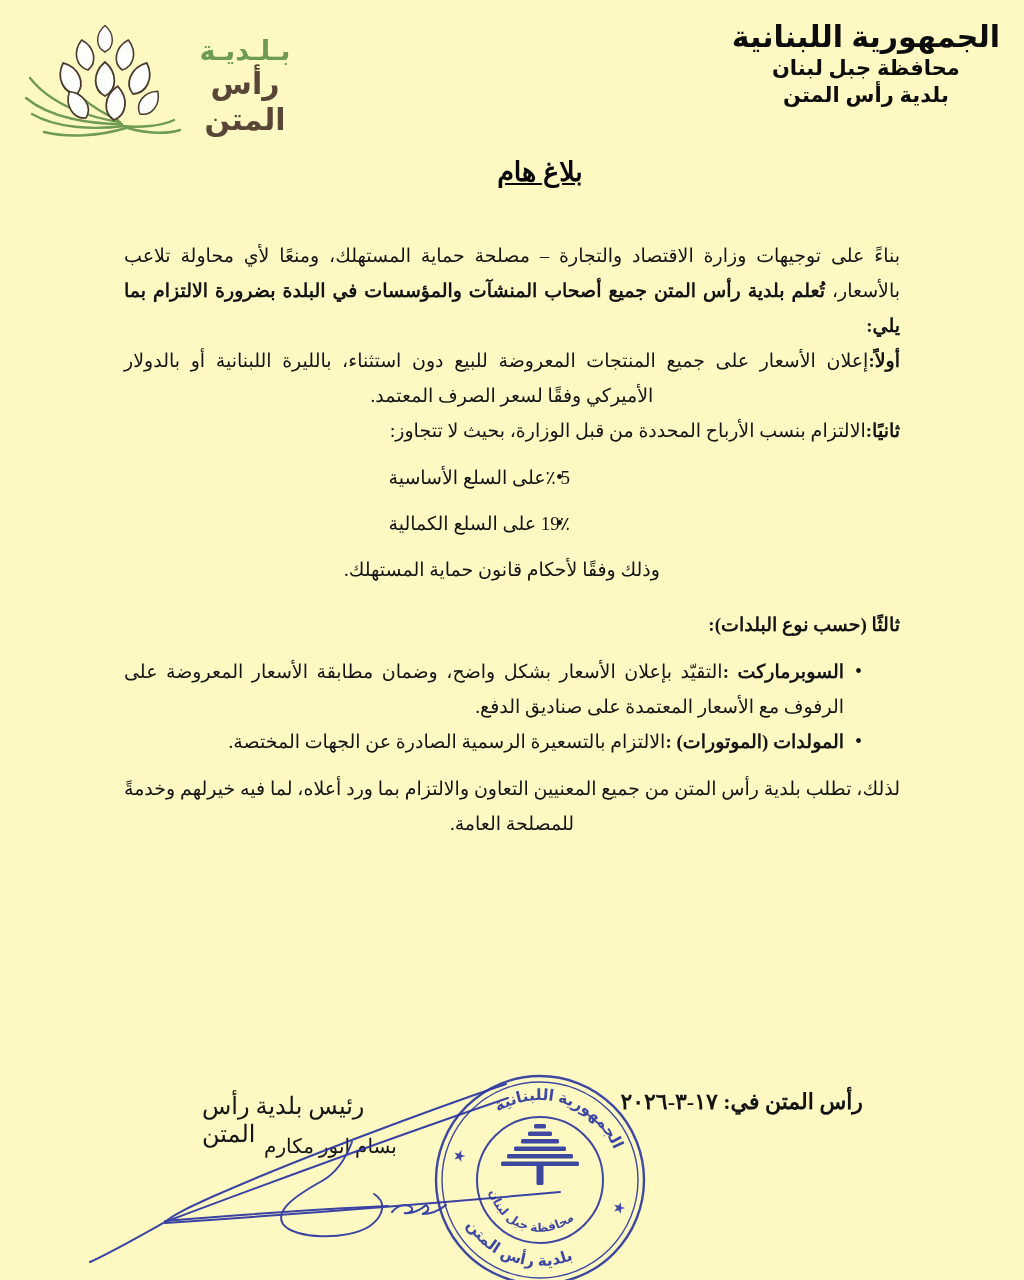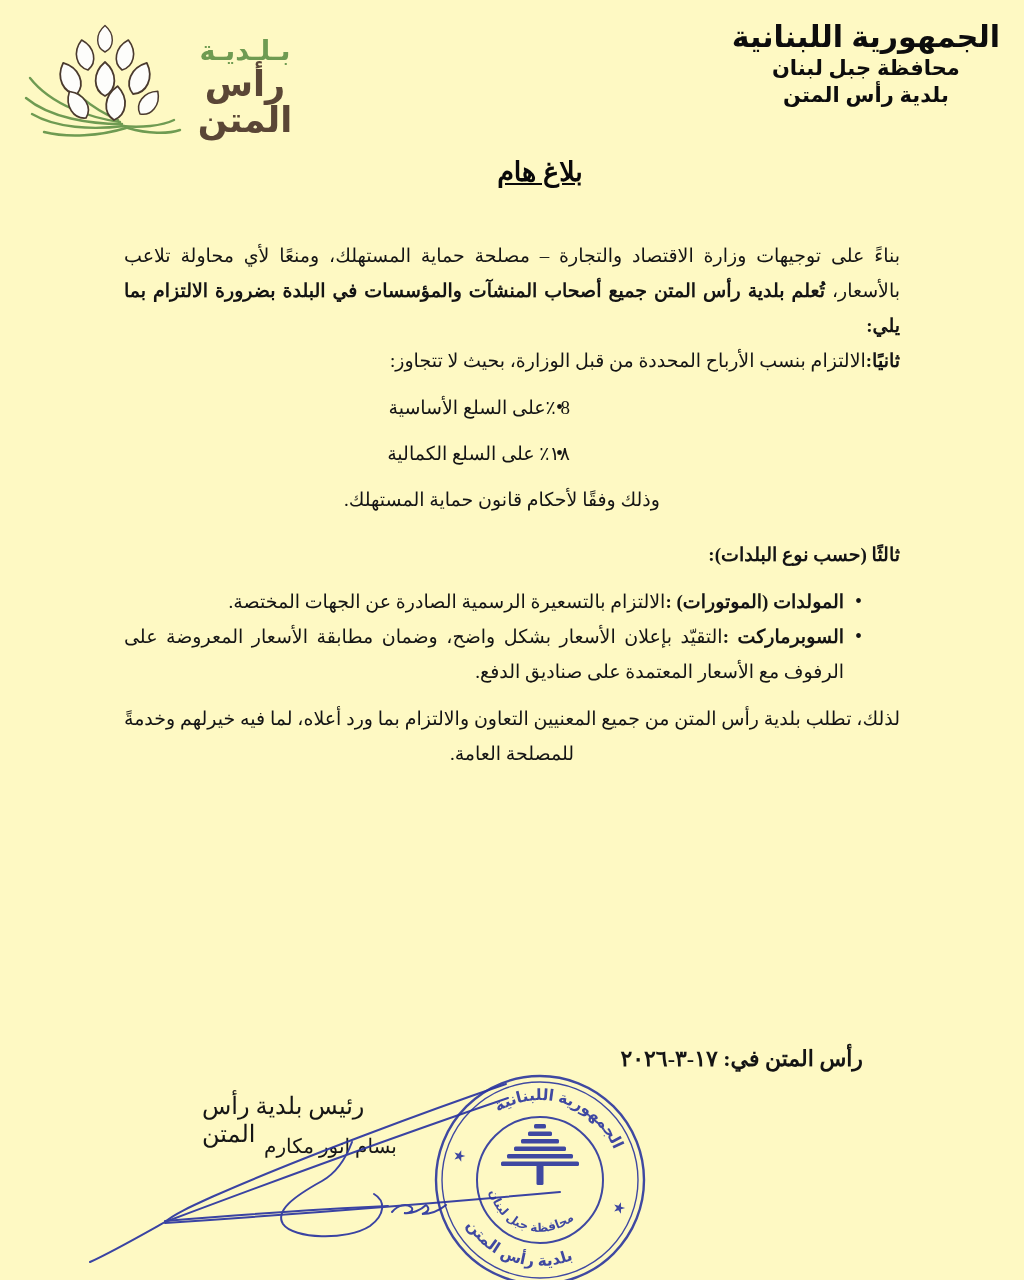--- a/index.html
+++ b/index.html
@@ -29,21 +29,21 @@
 
   
   .logo{position:absolute;top:14px;right:auto;left:22px;width:280px;height:128px;}
   .logo svg{position:absolute;top:0;left:0;}
   .logo-text{
     position:absolute;top:22px;left:158px;width:130px;
     text-align:center;
     font-family:"Liberation Sans","DejaVu Sans",sans-serif;font-weight:bold;
   }
   .logo-text .muni{font-size:27px;line-height:30px;color:var(--logo-green,#6f9b52);}
-  .logo-text .city{font-size:35px;line-height:36px;color:var(--logo-brown,#5a4636);}
+  .logo-text .city{font-size:30px;line-height:36px;color:var(--logo-brown,#5a4636);}
 
   
   .notice-title{
     position:absolute;top:156px;left:0;width:100%;
     text-align:center;transform:translateX(28px); 
     font-weight:bold;font-size:27px;text-decoration:underline;
     color:#0a0a0a;
   }
 
   
@@ -61,21 +61,21 @@
   .third-heading{font-weight:bold;margin:20px 0 12px 0 !important;}
   .type-list{list-style:none;margin:0;padding:0;}
   .type-list li{position:relative;padding-right:56px;text-align:justify;}
   .type-list li::before{content:"•";position:absolute;right:38px;top:0;font-size:20px;}
   .closing1{margin-top:26px !important;}
   .closing2{margin-top:12px !important;text-align-last:center;}
   b{font-weight:bold;}
 
   
   .date-line{
-    position:absolute;top:1046px;right:161px;
+    position:absolute;top:1089px;right:161px;
     font-weight:bold;font-size:22px;color:#141414;
   }
   .signatory-title{
     position:absolute;top:1092px;left:202px;width:190px;
     text-align:left;font-size:24px;color:#161616;
   }
   .signatory-name{
     position:absolute;top:1134px;left:248px;width:165px;
     text-align:center;font-size:20px;color:#161616;
   }
@@ -122,35 +122,36 @@
     <div class="l1">الجمهورية اللبنانية</div>
     <div class="l2">محافظة جبل لبنان</div>
     <div class="l3">بلدية رأس المتن</div>
   </div>
 
   <div class="notice-title">بلاغ هام</div>
 
   <div class="body-text">
     <p class="p-first"><span>بناءً على توجيهات وزارة الاقتصاد والتجارة – مصلحة حماية المستهلك، ومنعًا لأي محاولة تلاعب بالأسعار، </span><b>تُعلم بلدية رأس المتن جميع أصحاب المنشآت والمؤسسات في البلدة بضرورة الالتزام بما يلي:</b></p>
 
+    <p class="p-clause1"><b>أولاً:</b><span>إعلان الأسعار على جميع المنتجات المعروضة للبيع دون استثناء، بالليرة اللبنانية أو بالدولار الأميركي وفقًا لسعر الصرف المعتمد.</span></p>
 
     <p><b>ثانيًا:</b><span>الالتزام بنسب الأرباح المحددة من قبل الوزارة، بحيث لا تتجاوز:</span></p>
 
     <ul class="profit-list">
-      <li>8 ٪على السلع الأساسية</li>
-      <li>١٨٪ على السلع الكمالية</li>
+      <li>5 ٪على السلع الأساسية</li>
+      <li>19٪ على السلع الكمالية</li>
     </ul>
 
     <p class="profit-note">وذلك وفقًا لأحكام قانون حماية المستهلك.</p>
 
     <p class="third-heading">ثالثًا (حسب نوع البلدات):</p>
 
     <ul class="type-list">
+      <li><b>السوبرماركت :</b><span>التقيّد بإعلان الأسعار بشكل واضح، وضمان مطابقة الأسعار المعروضة على الرفوف مع الأسعار المعتمدة على صناديق الدفع.</span></li>
       <li><b>المولدات (الموتورات) :</b><span>الالتزام بالتسعيرة الرسمية الصادرة عن الجهات المختصة.</span></li>
-      <li><b>السوبرماركت :</b><span>التقيّد بإعلان الأسعار بشكل واضح، وضمان مطابقة الأسعار المعروضة على الرفوف مع الأسعار المعتمدة على صناديق الدفع.</span></li>
     </ul>
 
     <p class="closing2">لذلك، تطلب بلدية رأس المتن من جميع المعنيين التعاون والالتزام بما ورد أعلاه، لما فيه خيرلهم وخدمةً للمصلحة العامة.</p>
   </div>
 
   <div class="date-line">رأس المتن في: ١٧-٣-٢٠٢٦</div>
   <div class="signatory-title">رئيس بلدية رأس المتن</div>
   <div class="signatory-name">بسام انور مكارم</div>
 
   <svg class="stamp" viewBox="-120 -120 240 240">

